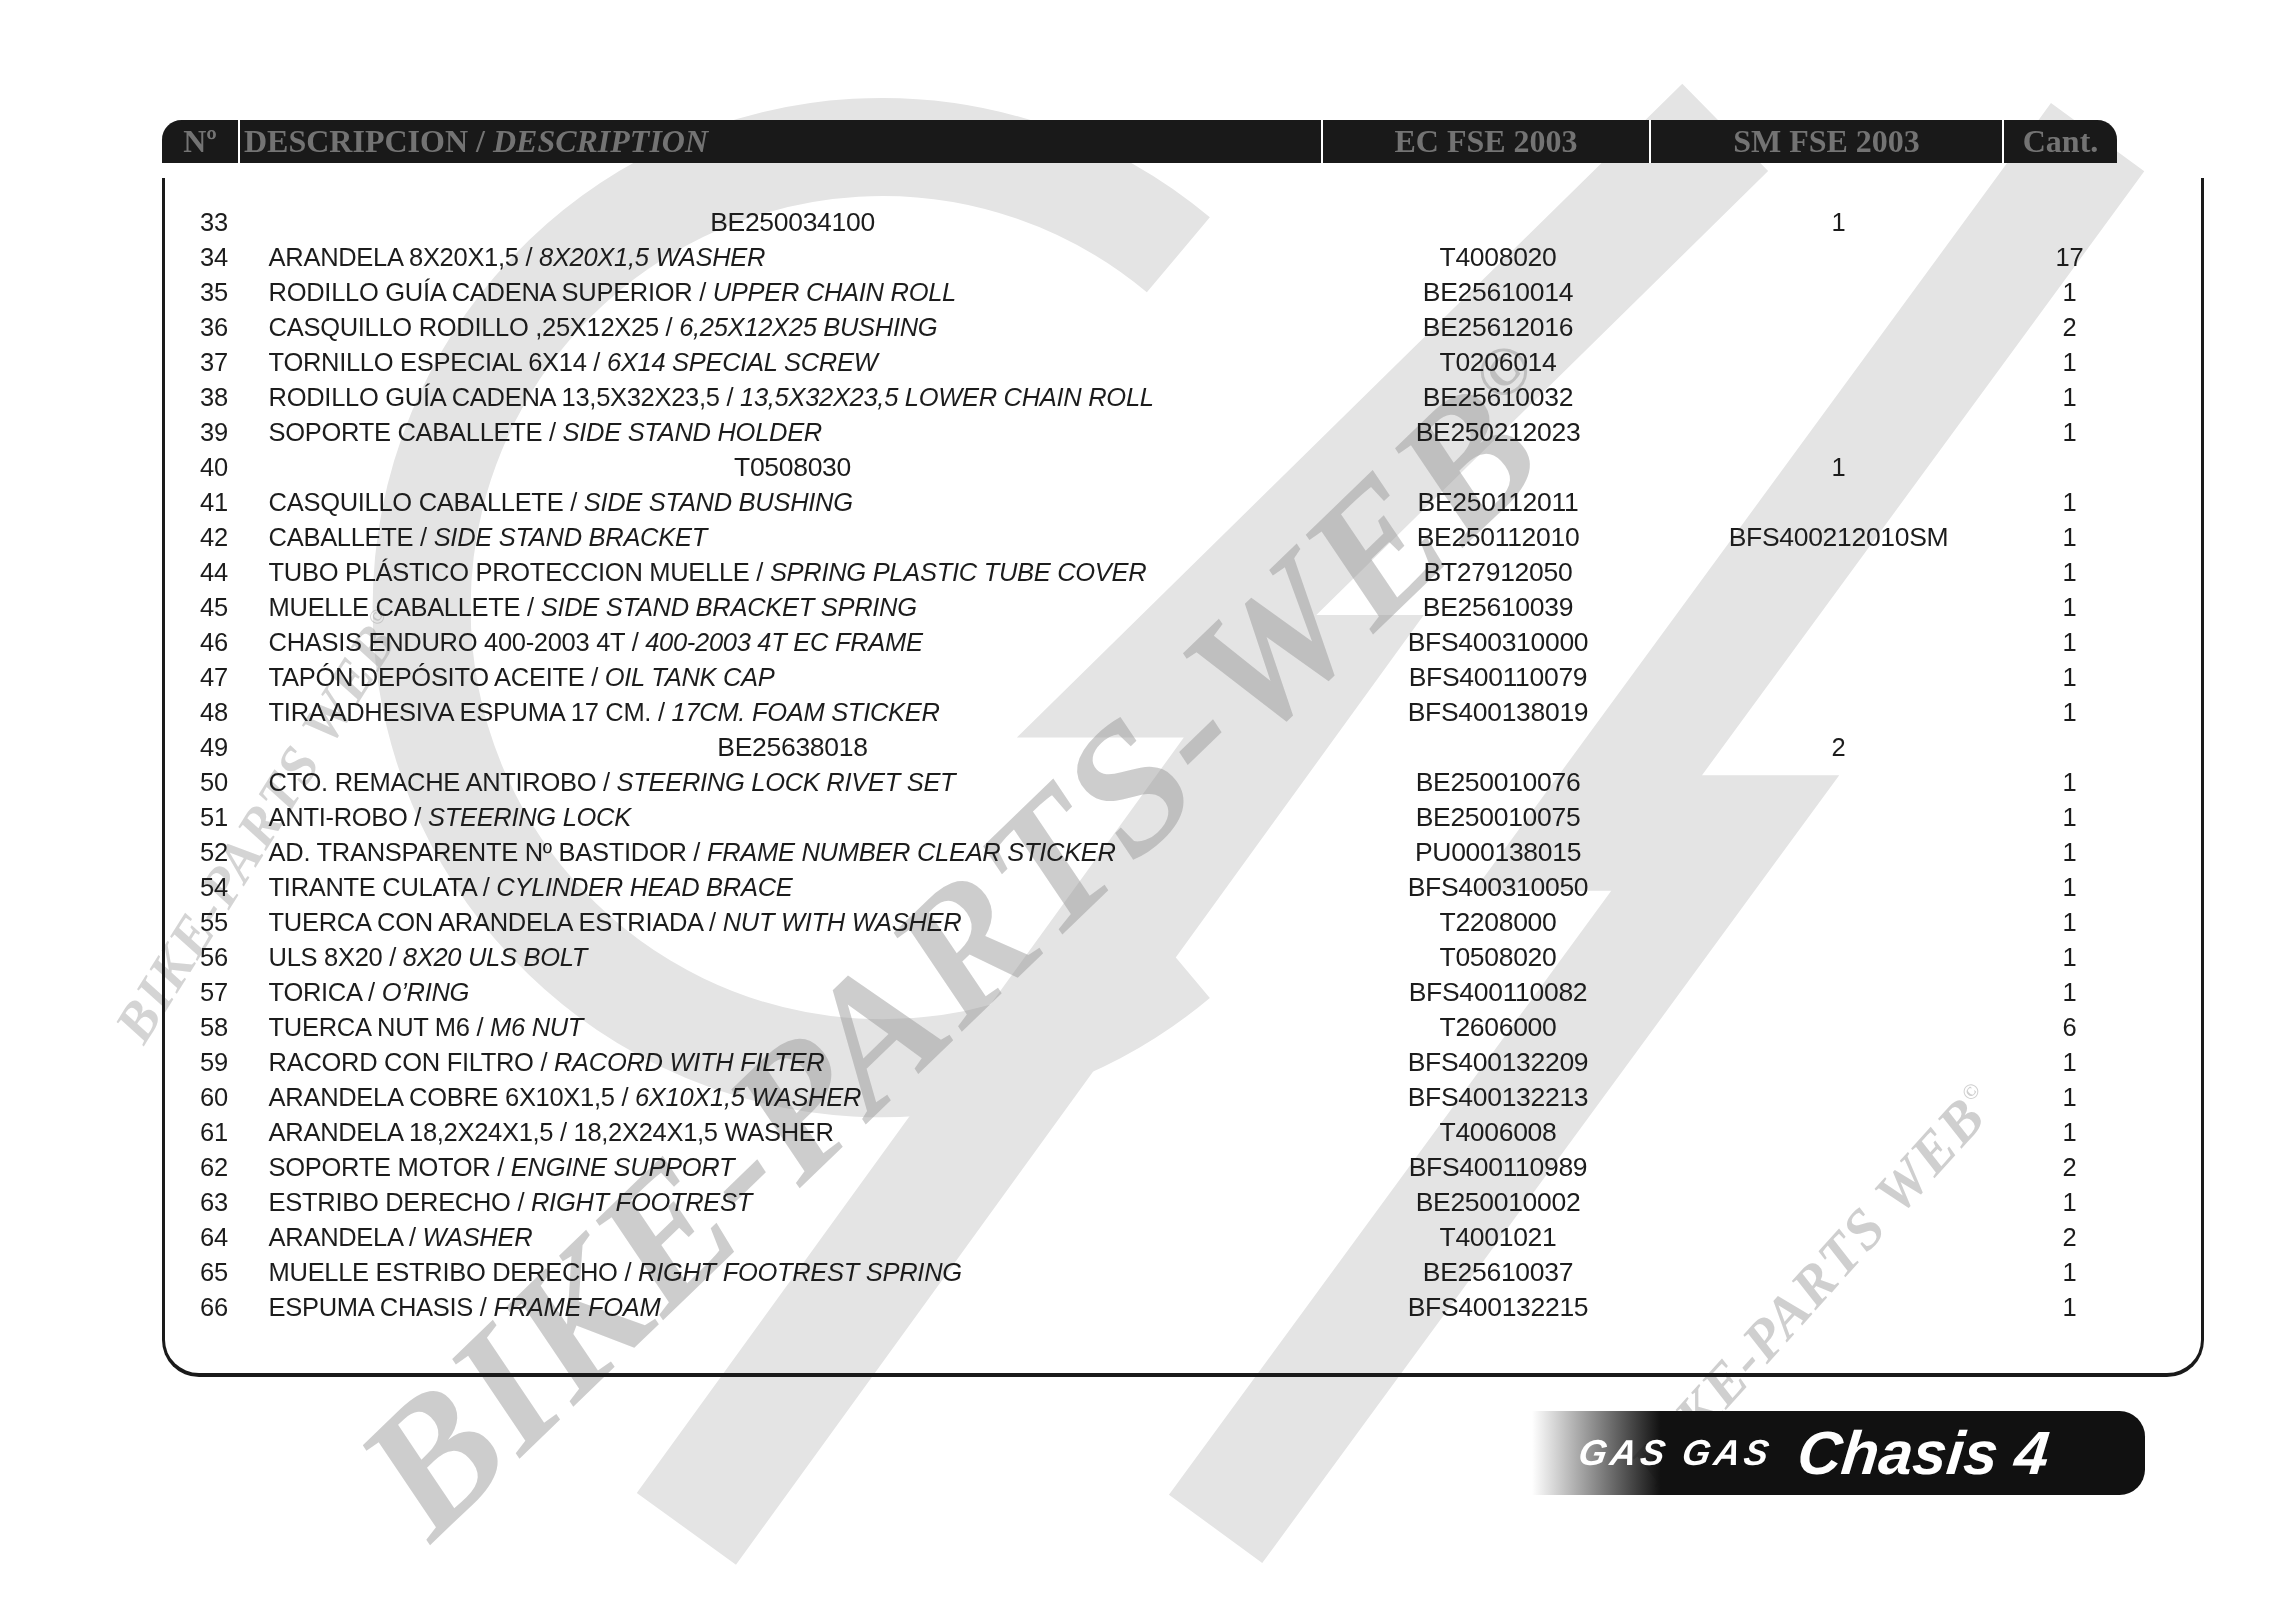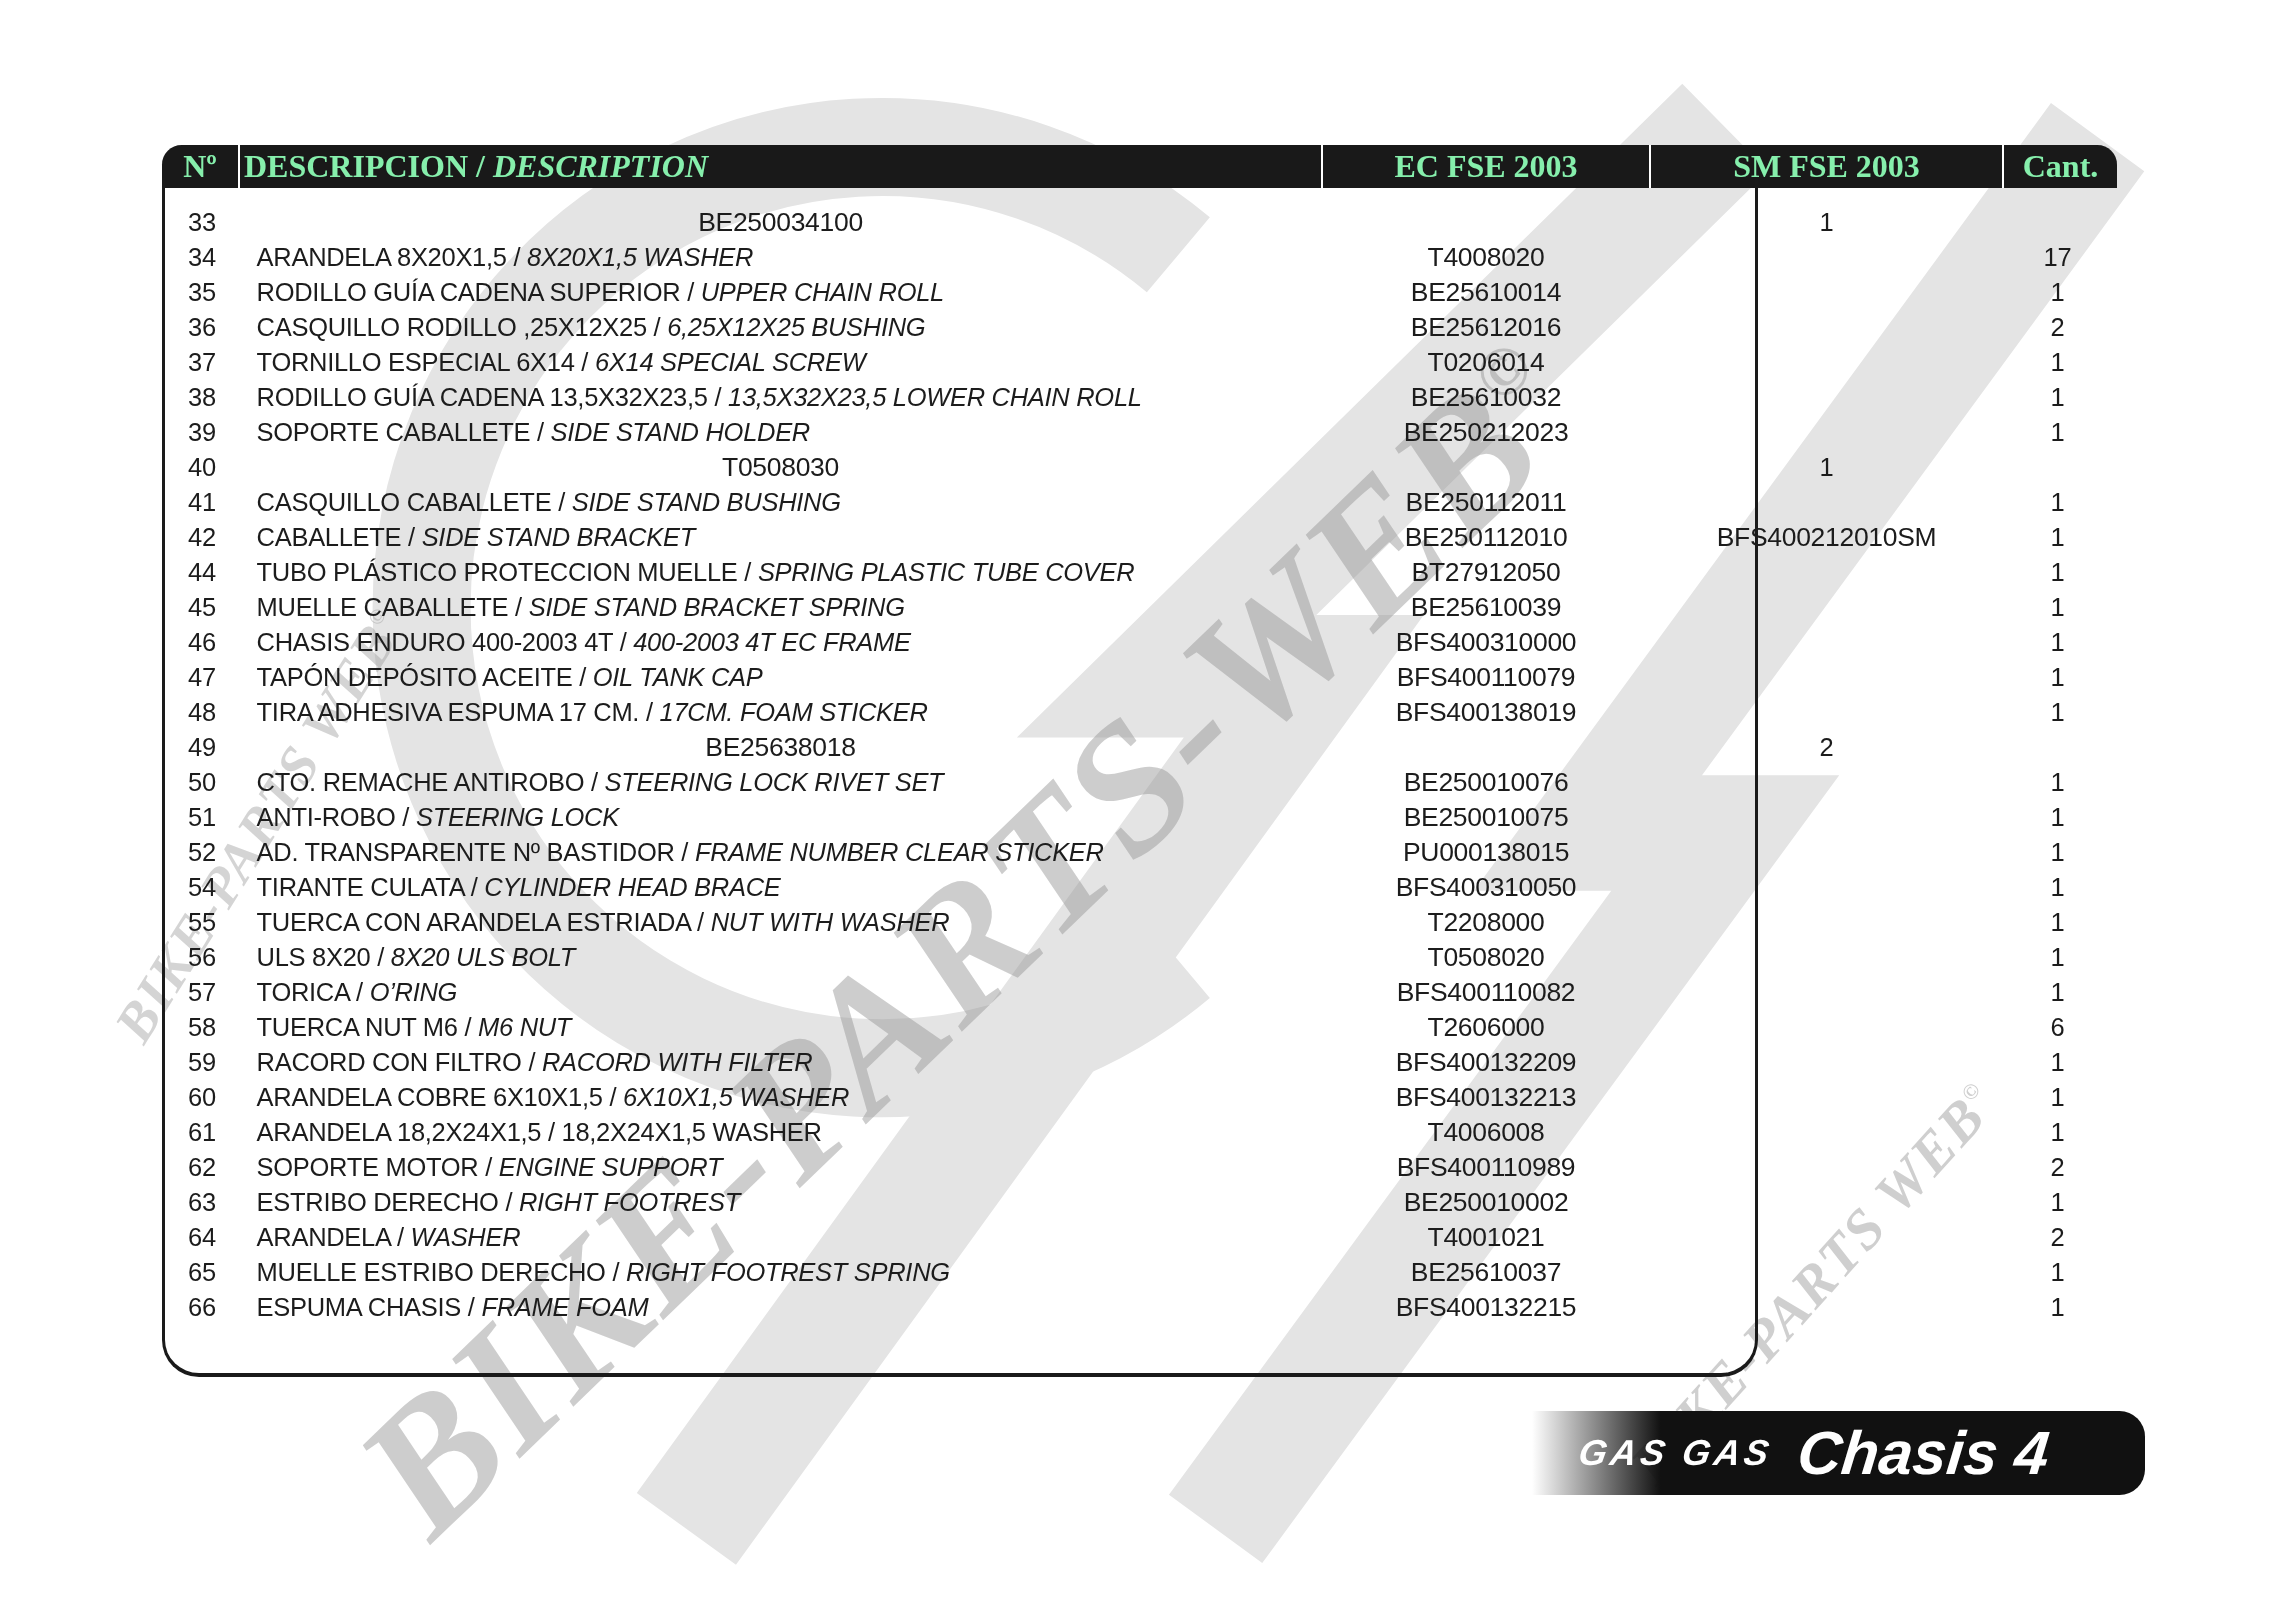--- a/index.html
+++ b/index.html
@@ -21,39 +21,40 @@
     white-space:nowrap;
     transform-origin:left bottom;
     user-select:none;
   }
   .wm .wm-mark{font-size:0.38em;vertical-align:1.1em;}
   #wm-main{left:461px;top:1367px;font-size:181px;letter-spacing:3.9px;transform:rotate(-44deg);}
   #wm-topleft{left:155px;top:990px;font-size:55px;letter-spacing:2px;transform:rotate(-58deg);color:rgba(160,160,160,0.45);}
   #wm-bottomright{left:1666px;top:1431px;font-size:57px;letter-spacing:2px;transform:rotate(-48deg);color:rgba(160,160,160,0.5);}
   
   #tbl-header{
-    position:absolute;left:162px;top:145px;width:1955px;height:43px;
+    position:absolute;left:162px;top:120px;width:1955px;height:43px;
     background:#191919;border-radius:19.6px 19.6px 0 0;
     display:grid;grid-template-columns:78px 1083px 328px 353px 113px;
     align-items:center;
-    color:#86efac;
+    color:#737373;
     font-family:"Liberation Serif","DejaVu Serif",serif;
     font-weight:bold;font-size:32px;
   }
   .hcell{height:43px;line-height:43px;text-align:center;box-sizing:border-box;}
   .hcell.divided{border-right:2.9px solid #ffffff;}
   .hcell.left{text-align:left;padding-left:4px;}
   .hcell .it{font-style:italic;}
   #tbl-body{
-    position:absolute;left:162px;top:178px;width:1596px;height:1199px;
+    position:absolute;left:162px;top:178px;width:2042px;height:1199px;
     box-sizing:border-box;
     border-left:3.9px solid #1a1a1a;border-right:3.9px solid #1a1a1a;border-bottom:4.9px solid #1a1a1a;
     border-radius:0 0 37px 37px;
     padding-top:27.4px;
     background:transparent;
+    padding-left:12px;
   }
   .row{
     display:grid;grid-template-columns:74px 1083px 328px 353px 109px;
     height:35px;line-height:35px;
     font-size:25.5px;letter-spacing:-0.3px;
     white-space:nowrap;
   }
   .cell{overflow:visible;}
   .c-no{text-align:center;}
   .c-desc{text-align:left;padding-left:17.6px;}

